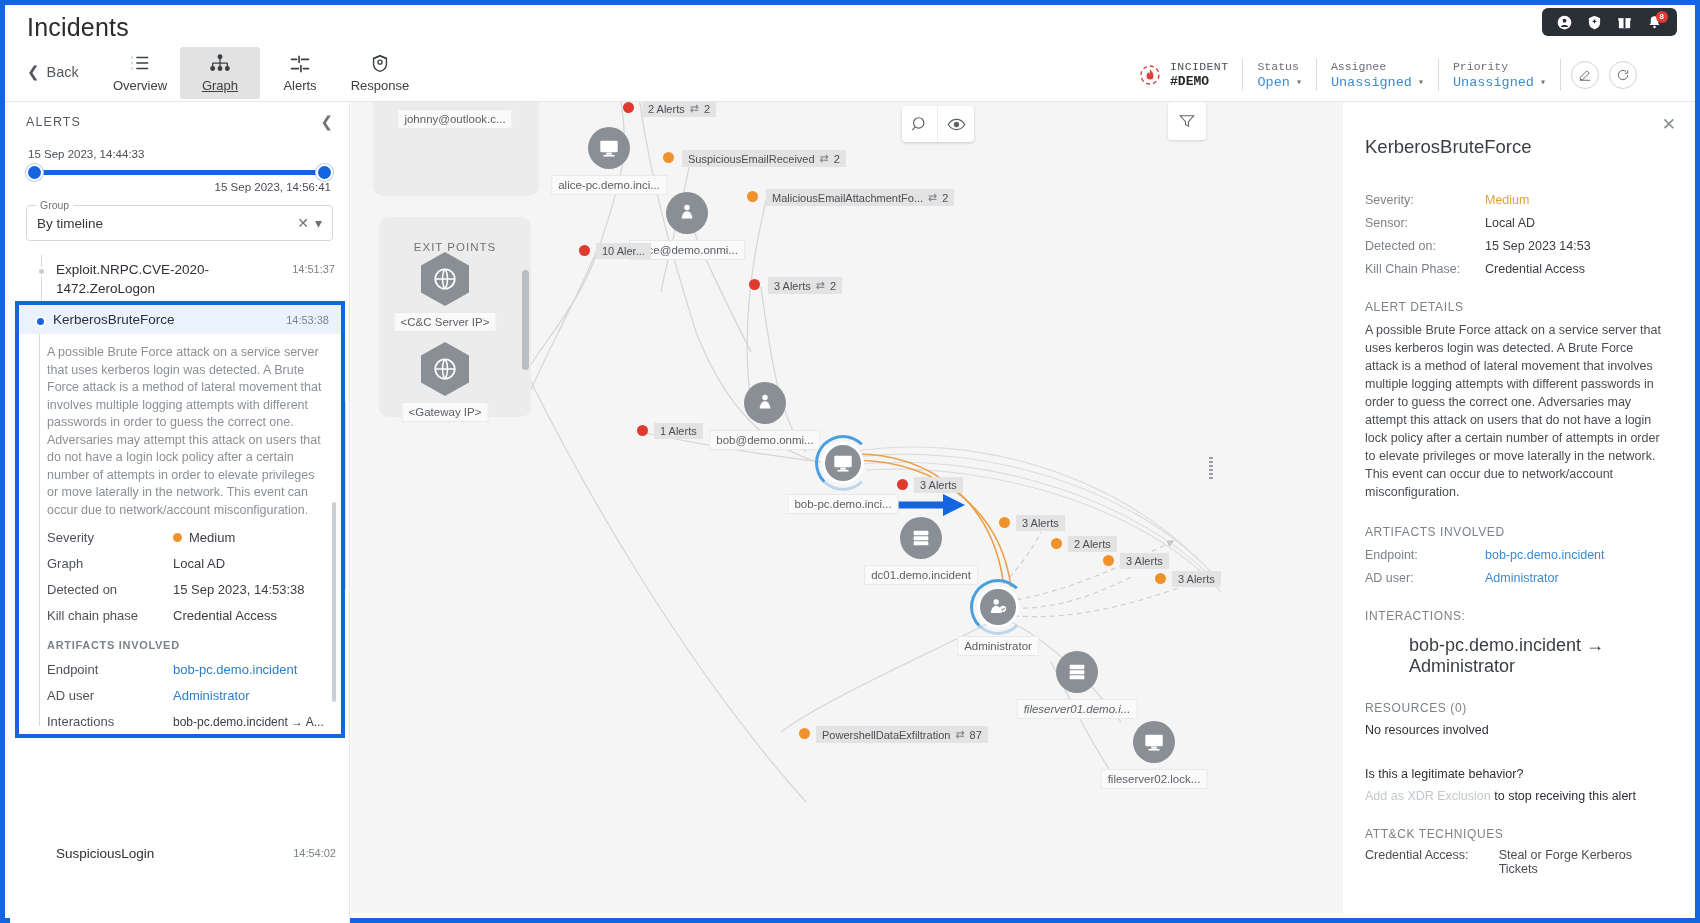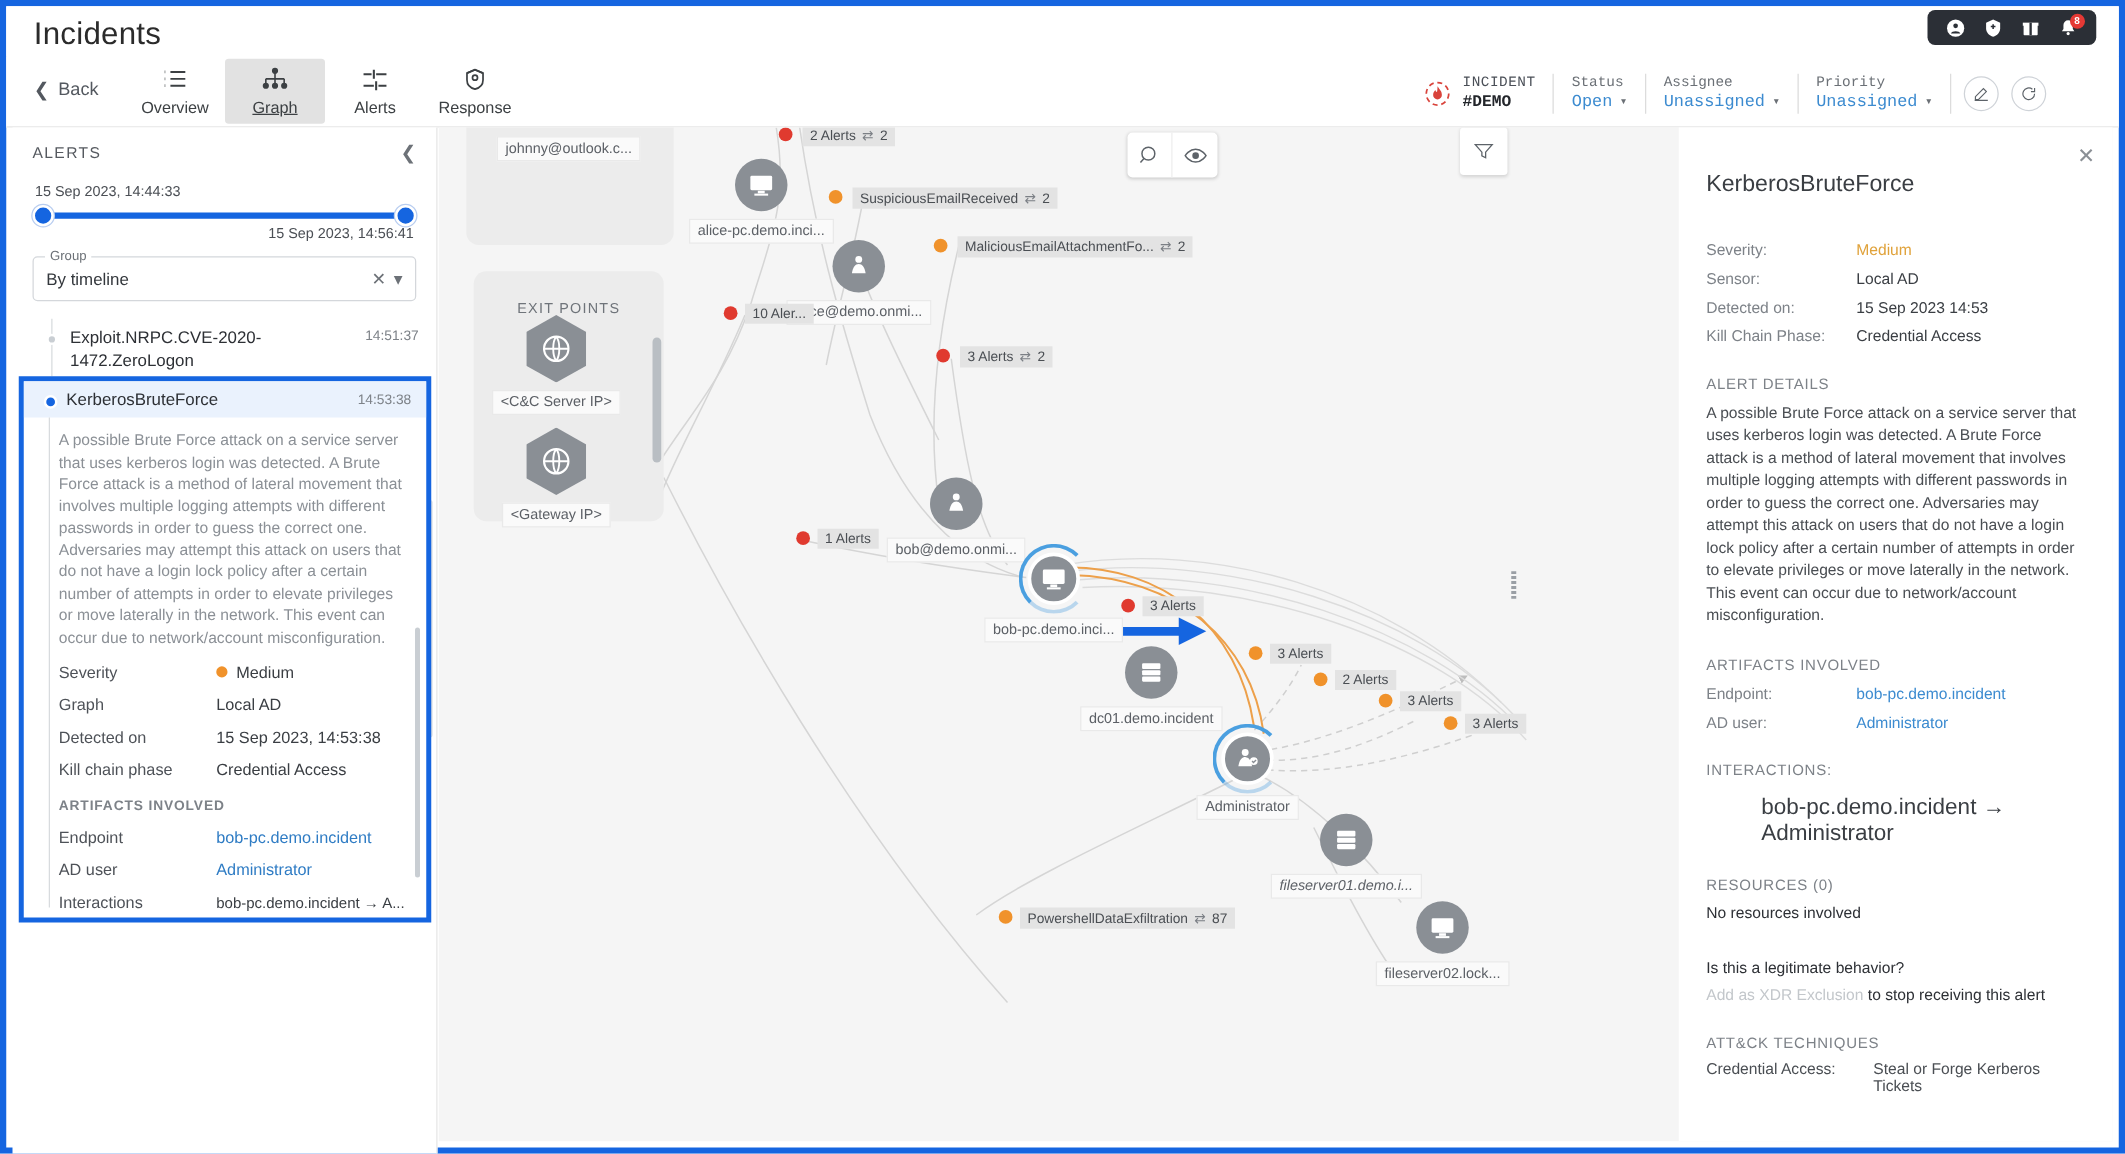--- a/index.html
+++ b/index.html
@@ -430,20 +430,26 @@
       <div class="alert-item">
         <span class="tl-dot">2</span>
         <div class="alert-row">
           <span class="alert-name">Gen:Heur.Ransom.REntS.Gen.1</span>
           <span class="alert-time">14:51:54</span>
         </div>
         <div class="alert-sub">Seen 2 times on 2 entities</div>
       </div>
     </div>
 
+    <div class="post-item">
+      <div class="alert-row">
+        <span class="alert-name">SuspiciousLogin</span>
+        <span class="alert-time">14:54:02</span>
+      </div>
+    </div>
 
     <div class="lp-scrollbar"></div>
   </div>
 
   <div class="sel-card">
     <div class="sel-head">
       <span class="tl-dot active"></span>
       <span class="sel-name">KerberosBruteForce</span>
       <span class="sel-time">14:53:38</span>
     </div>

